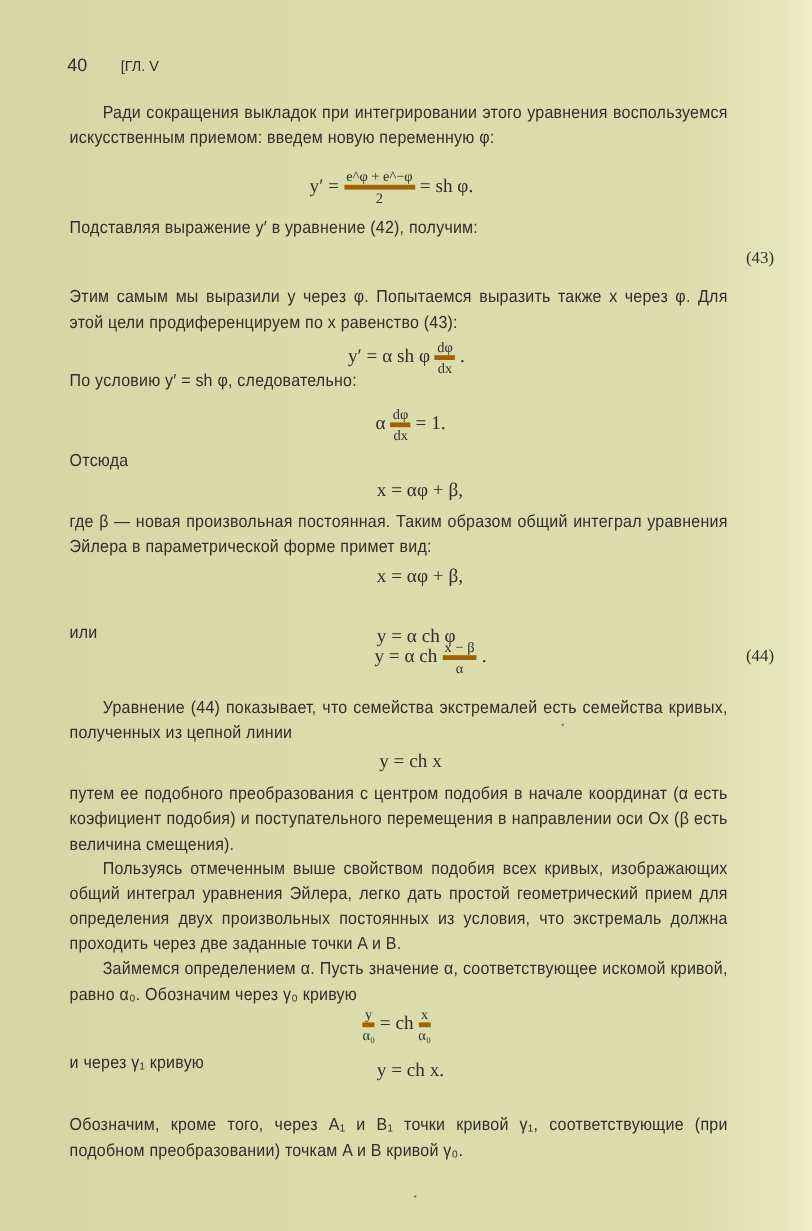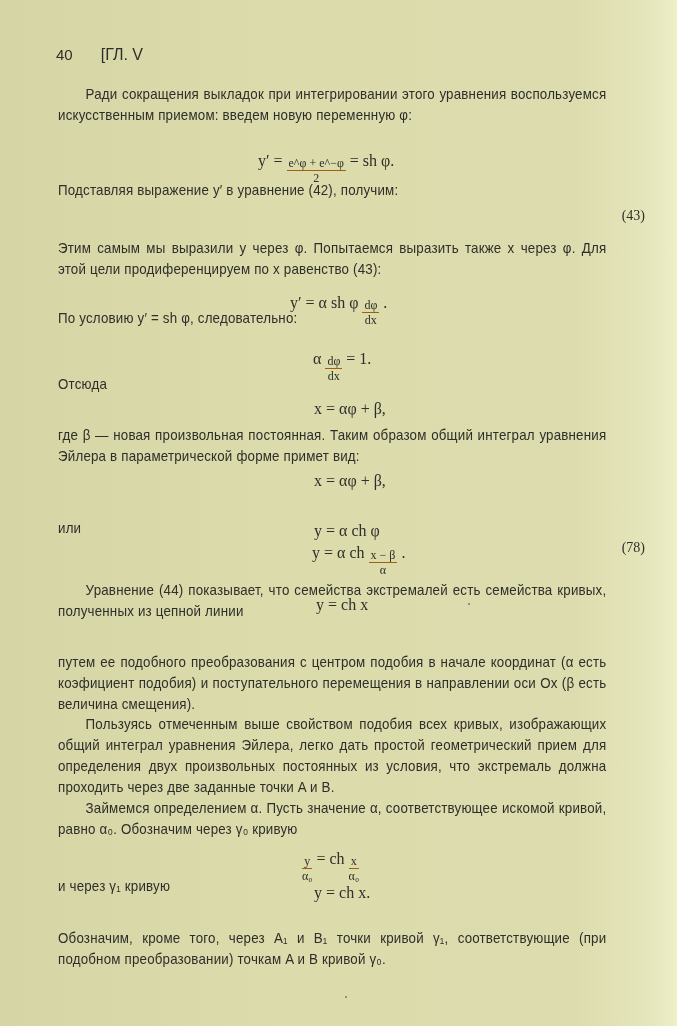--- a/index.html
+++ b/index.html
@@ -10,35 +10,35 @@
     color: #2e2e2a;
     position: relative;
   }
   .page { position: absolute; left: 0; top: 0; width: 677px; height: 1026px; }
   .header {
     position: absolute; top: 46px; left: 56px; width: 600px;
     font-size: 14px; display: flex; align-items: baseline;
   }
   .header .pnum { font-family: "Liberation Sans", sans-serif; font-size: 15px; margin-right: 22px; }
   .header .htitle { font-family: "Liberation Sans", sans-serif; font-size: 9.5px; letter-spacing: 1.6px; font-weight: bold; }
-  .header .hch { font-family: "Liberation Sans", sans-serif; font-size: 16px; margin-left: 6px; }
+  .header .hch { font-family: "Liberation Sans", sans-serif; font-size: 12px; margin-left: 6px; }
   .text {
     position: absolute; left: 58px; width: 596px;
     font-family: "Liberation Sans", sans-serif; font-size: 14.5px;
     line-height: 21px; text-align: justify; letter-spacing: 0.2px;
     transform: scaleX(0.92); transform-origin: left top;
   }
   .indent { text-indent: 30px; }
   .formula {
     position: absolute; font-family: "Liberation Serif", serif; font-size: 16px;
     white-space: nowrap;
   }
   .eqnum { position: absolute; right: 32px; font-family: "Liberation Serif", serif; font-size: 14px; }
   .frac { display: inline-block; vertical-align: middle; text-align: center; font-size: 12px; line-height: 14px; }
-  .frac .num { display: block; border-bottom: 1px solid #a16207; padding: 0 2px; margin-top: 16px; }
+  .frac .num { display: block; border-bottom: 4px solid #a16207; padding: 0 2px; }
   .frac .den { display: block; }
   .dot { position: absolute; width: 2px; height: 2px; background: #777; border-radius: 1px; }
 </style>
 </head>
 <body>
 
 <div class="page">
 
   <div class="header">
     <span class="pnum">40</span>
@@ -82,25 +82,25 @@
   <div class="formula" style="top:472px; left:314px">x = αφ + β,</div>
   <div class="formula" style="top:522px; left:314px">y = α ch φ</div>
 
   <div class="text" style="top:518px">или</div>
 
   <div class="formula" style="top:532px; left:312px">
     <span>y = α ch</span>
     <span class="frac"><span class="num">x − β</span><span class="den">α</span></span>
     <span>.</span>
   </div>
-  <div class="eqnum" style="top:540px">(78)</div>
+  <div class="eqnum" style="top:540px">(44)</div>
 
   <div class="text indent" style="top:580px">Уравнение (44) показывает, что семейства экстремалей есть семейства кривых, полученных из цепной линии</div>
 
-  <div class="formula" style="top:596px; left:316px">y = ch x</div>
+  <div class="formula" style="top:626px; left:316px">y = ch x</div>
 
   <div class="text" style="top:652px">путем ее подобного преобразования с центром подобия в начале координат (α есть коэфициент подобия) и поступательного перемещения в направлении оси Ox (β есть величина смещения).</div>
 
   <div class="text indent" style="top:714px">Пользуясь отмеченным выше свойством подобия всех кривых, изображающих общий интеграл уравнения Эйлера, легко дать простой геометрический прием для определения двух произвольных постоянных из условия, что экстремаль должна проходить через две заданные точки A и B.</div>
 
   <div class="text indent" style="top:798px">Займемся определением α. Пусть значение α, соответствующее искомой кривой, равно α₀. Обозначим через γ₀ кривую</div>
 
   <div class="formula" style="top:838px; left:302px">
     <span class="frac"><span class="num">y</span><span class="den">α₀</span></span>
     <span>= ch</span>

